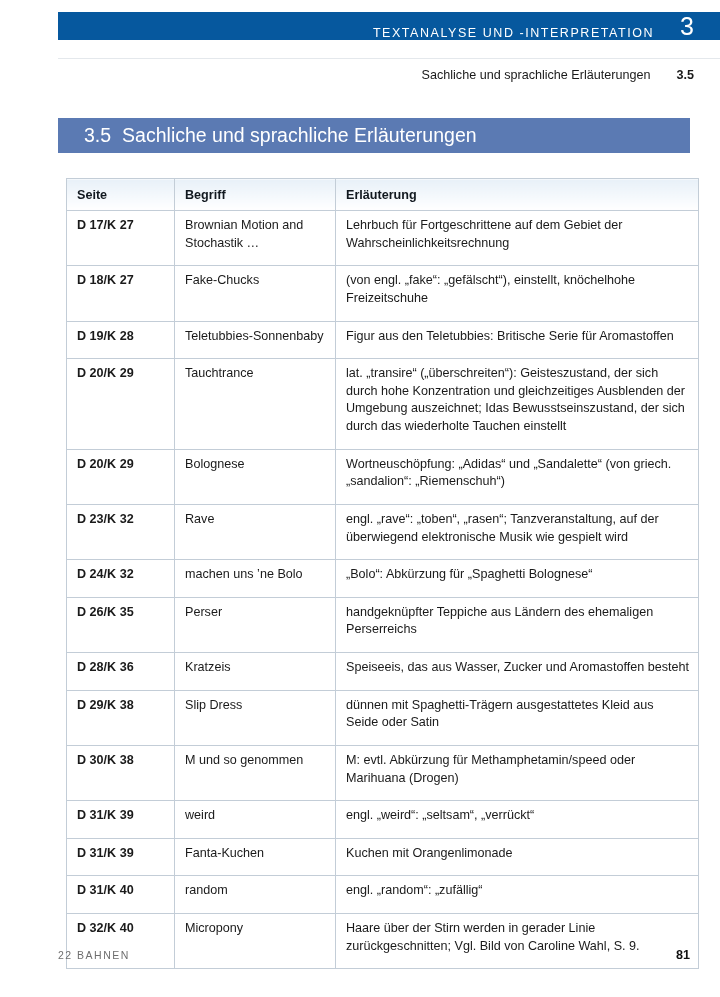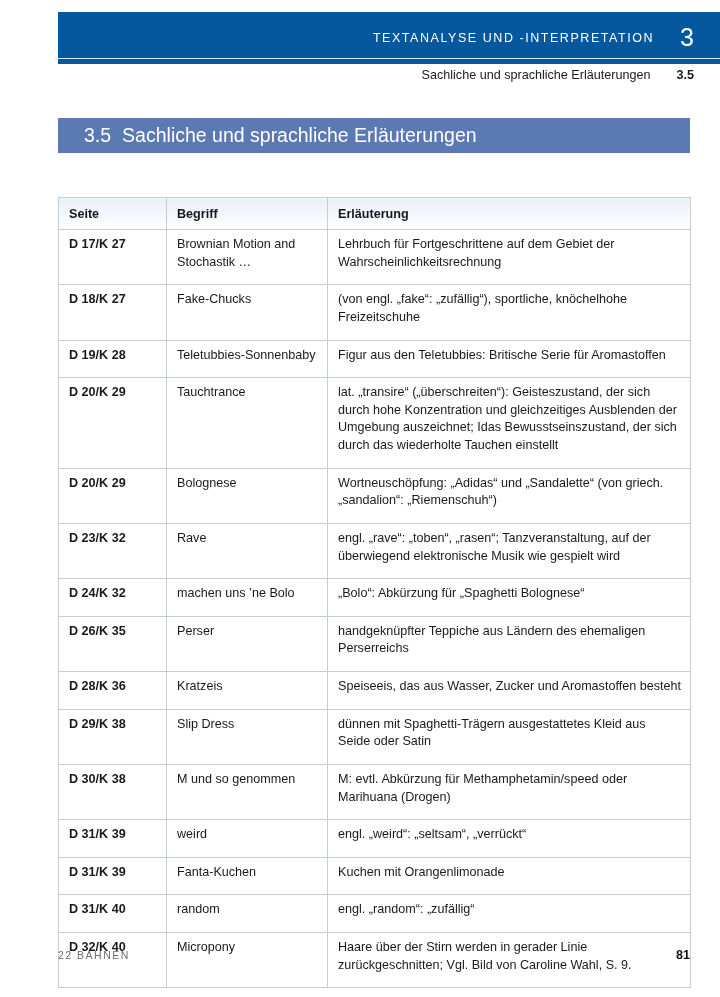--- a/index.html
+++ b/index.html
@@ -16,65 +16,65 @@
     color: #1a1a1a;
     overflow: hidden;
   }
 
   
   .page-header {
     position: absolute;
     left: 58px;
     top: 12px;
     right: 0;
-    height: 52px;
+    height: 28px;
     background: #06589e;
+    display: flex;
+    align-items: flex-end;
+    justify-content: flex-end;
+    box-sizing: border-box;
+    padding-right: 26px;
+  }
+  .page-header .chapter-title {
+    color: #ffffff;
+    font-size: 12.5px;
+    letter-spacing: 1.55px;
+    font-weight: 400;
+    white-space: nowrap;
+  }
+  .page-header .chapter-number {
+    color: #ffffff;
+    font-size: 25px;
+    font-weight: 400;
+    margin-left: 26px;
+    line-height: 1;
+    position: relative;
+    top: -1px;
+  }
+  .header-rule {
+    position: absolute;
+    left: 58px;
+    top: 58px;
+    right: 0;
+    height: 1px;
+    background: #e4e8ec;
+  }
+
+  .subheader {
+    position: absolute;
+    left: 58px;
+    top: 62px;
+    right: 0;
+    height: 26px;
     display: flex;
     align-items: center;
     justify-content: flex-end;
     box-sizing: border-box;
     padding-right: 26px;
   }
-  .page-header .chapter-title {
-    color: #ffffff;
-    font-size: 12.5px;
-    letter-spacing: 1.55px;
-    font-weight: 400;
-    white-space: nowrap;
-  }
-  .page-header .chapter-number {
-    color: #ffffff;
-    font-size: 25px;
-    font-weight: 400;
-    margin-left: 26px;
-    line-height: 1;
-    position: relative;
-    top: -1px;
-  }
-  .header-rule {
-    position: absolute;
-    left: 58px;
-    top: 58px;
-    right: 0;
-    height: 1px;
-    background: #e4e8ec;
-  }
-
-  .subheader {
-    position: absolute;
-    left: 58px;
-    top: 62px;
-    right: 0;
-    height: 26px;
-    display: flex;
-    align-items: center;
-    justify-content: flex-end;
-    box-sizing: border-box;
-    padding-right: 26px;
-  }
   .subheader .section-title {
     font-size: 12.6px;
     color: #1a1a1a;
     white-space: nowrap;
   }
   .subheader .section-number {
     font-size: 12.6px;
     font-weight: bold;
     color: #1a1a1a;
     margin-left: 26px;
@@ -101,27 +101,26 @@
   }
   .section-banner .banner-text {
     color: #ffffff;
     font-size: 19.5px;
     font-weight: 400;
   }
 
   
   .glossary-table {
     position: absolute;
-    left: 58px;
+    left: 66px;
     top: 178px;
     width: 632px;
     border-collapse: collapse;
     table-layout: fixed;
     border: 1px solid #c3cdd7;
-    margin-top: 19px;
   }
   .glossary-table col.c-seite  { width: 108px; }
   .glossary-table col.c-begriff{ width: 161px; }
   .glossary-table col.c-erl    { width: 363px; }
 
   .glossary-table thead th {
     background: linear-gradient(to bottom, #e8f0f8 0%, #f7fafd 65%, #ffffff 100%);
     border-right: 1px solid #c3cdd7;
     border-bottom: 1px solid #c3cdd7;
     text-align: left;
@@ -211,21 +210,21 @@
   </thead>
   <tbody id="table-body">
       <tr>
         <td class="cell-seite">D 17/K 27</td>
         <td class="cell-begriff ital">Brownian Motion and Stochastik …</td>
         <td class="cell-erl">Lehrbuch für Fortgeschrittene auf dem Gebiet der Wahrscheinlichkeitsrechnung</td>
       </tr>
       <tr>
         <td class="cell-seite">D 18/K 27</td>
         <td class="cell-begriff">Fake-Chucks</td>
-        <td class="cell-erl">(von engl. „fake“: „zufällig“), sportliche, knöchelhohe Freizeitschuhe</td>
+        <td class="cell-erl">(von engl. „fake“: „gefälscht“), einstellt, knöchelhohe Freizeitschuhe</td>
       </tr>
       <tr>
         <td class="cell-seite">D 19/K 28</td>
         <td class="cell-begriff">Teletubbies-Sonnenbaby</td>
         <td class="cell-erl">Figur aus den Teletubbies: Britische Serie für Aromastoffen</td>
       </tr>
       <tr>
         <td class="cell-seite">D 20/K 29</td>
         <td class="cell-begriff">Tauchtrance</td>
         <td class="cell-erl">lat. „transire“ („überschreiten“): Geisteszustand, der sich durch hohe Konzentration und gleichzeitiges Ausblenden der Umgebung auszeichnet; Idas Bewusstseinszustand, der sich durch das wiederholte Tauchen einstellt</td>

